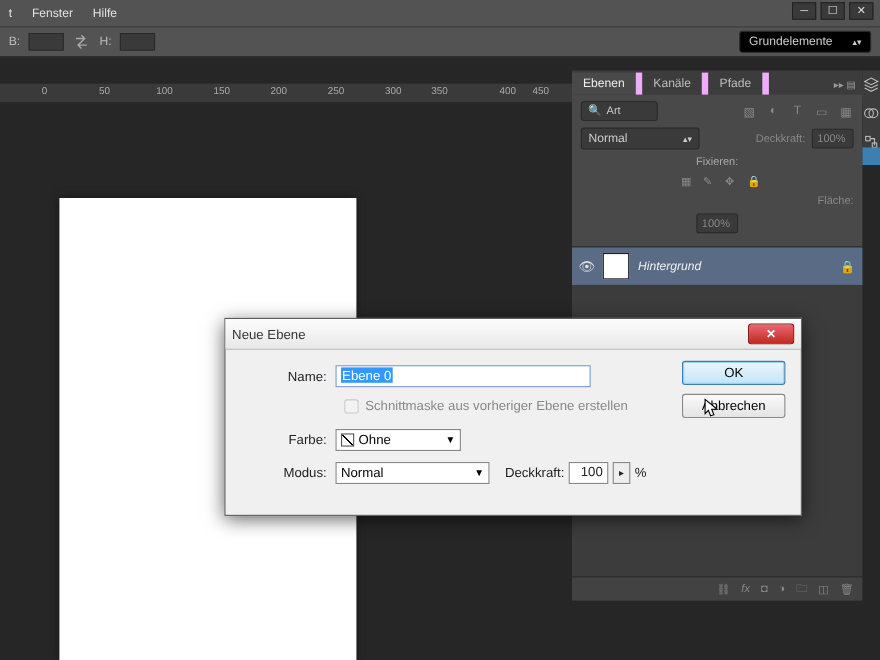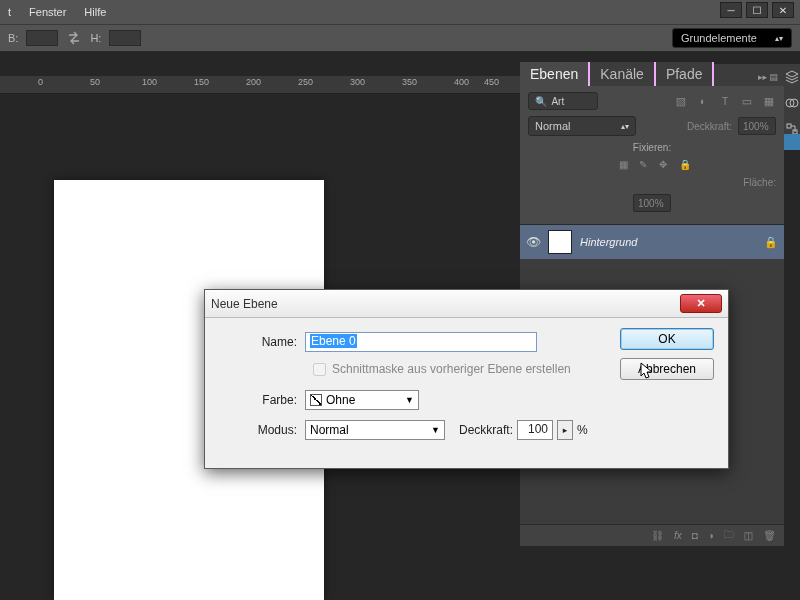--- a/index.html
+++ b/index.html
@@ -25,21 +25,21 @@
 
 .main { position: absolute; top: 52px; left: 0; right: 0; bottom: 0; background: #262626; }
 .ruler-top { position: absolute; top: 24px; left: 0; right: 0; height: 18px; background: #3a3a3a; border-bottom: 1px solid #222; }
 .ruler-top .tick-area { position: relative; height: 100%; }
 .ruler-top .num { position: absolute; top: 1px; color: #aaa; font-size: 9px; }
 .canvas { position: absolute; top: 128px; left: 54px; width: 270px; height: 420px; background: #fff; box-shadow: 0 0 8px rgba(0,0,0,0.5); }
 
 
 .panel-stack { position: absolute; top: 64px; right: 16px; width: 264px; }
 .panel-tabs { display: flex; background: #3c3c3c; height: 22px; align-items: flex-end; }
-.panel-tabs .tab { font-size: 14px; color: #bbb; padding: 4px 10px; background: #3c3c3c; border-right: 2px solid #f0abfc; }
+.panel-tabs .tab { font-size: 11px; color: #bbb; padding: 4px 10px; background: #3c3c3c; border-right: 6px solid #f0abfc; }
 .panel-tabs .tab.active { background: #494949; color: #eee; }
 .panel-tabs .menu-icn { margin-left: auto; color: #999; font-size: 9px; padding: 4px 6px; }
 .panel-body { background: #494949; padding: 6px 8px; }
 .panel-row { display: flex; align-items: center; gap: 6px; margin-bottom: 6px; }
 .filter-dd { background: #3a3a3a; border: 1px solid #2a2a2a; color: #ccc; font-size: 10px; padding: 1px 6px; width: 70px; height: 18px; display: flex; align-items: center; border-radius: 3px; }
 .filter-icons { display: flex; gap: 8px; margin-left: auto; }
 .filter-icons .fi { width: 14px; height: 14px; color: #888; font-size: 11px; display: flex; align-items: center; justify-content: center; }
 .blend-dd { background: #3a3a3a; border: 1px solid #2a2a2a; color: #ccc; font-size: 11px; padding: 1px 6px; width: 108px; height: 20px; display: flex; align-items: center; justify-content: space-between; border-radius: 3px; }
 .prop-lbl { color: #888; font-size: 10px; margin-left: auto; }
 .prop-val { background: #3a3a3a; border: 1px solid #2a2a2a; color: #888; font-size: 10px; padding: 1px 4px; width: 38px; height: 18px; display: flex; align-items: center; border-radius: 2px; }
@@ -120,21 +120,21 @@
 <div class="main">
   <div class="ruler-top">
     <div class="tick-area" id="ruler-ticks">
         <span class="num" style="left: 38px;">0</span>
         <span class="num" style="left: 90px;">50</span>
         <span class="num" style="left: 142px;">100</span>
         <span class="num" style="left: 194px;">150</span>
         <span class="num" style="left: 246px;">200</span>
         <span class="num" style="left: 298px;">250</span>
         <span class="num" style="left: 350px;">300</span>
-        <span class="num" style="left: 402px;">350</span>
+        <span class="num" style="left: 392px;">350</span>
         <span class="num" style="left: 454px;">400</span>
         <span class="num" style="left: 484px;">450</span>
         <span class="num" style="left: 558px;">500</span>
       </div>
   </div>
   <div class="canvas"></div>
 </div>
 
 <div class="panel-stack">
   <div class="panel-tabs">

